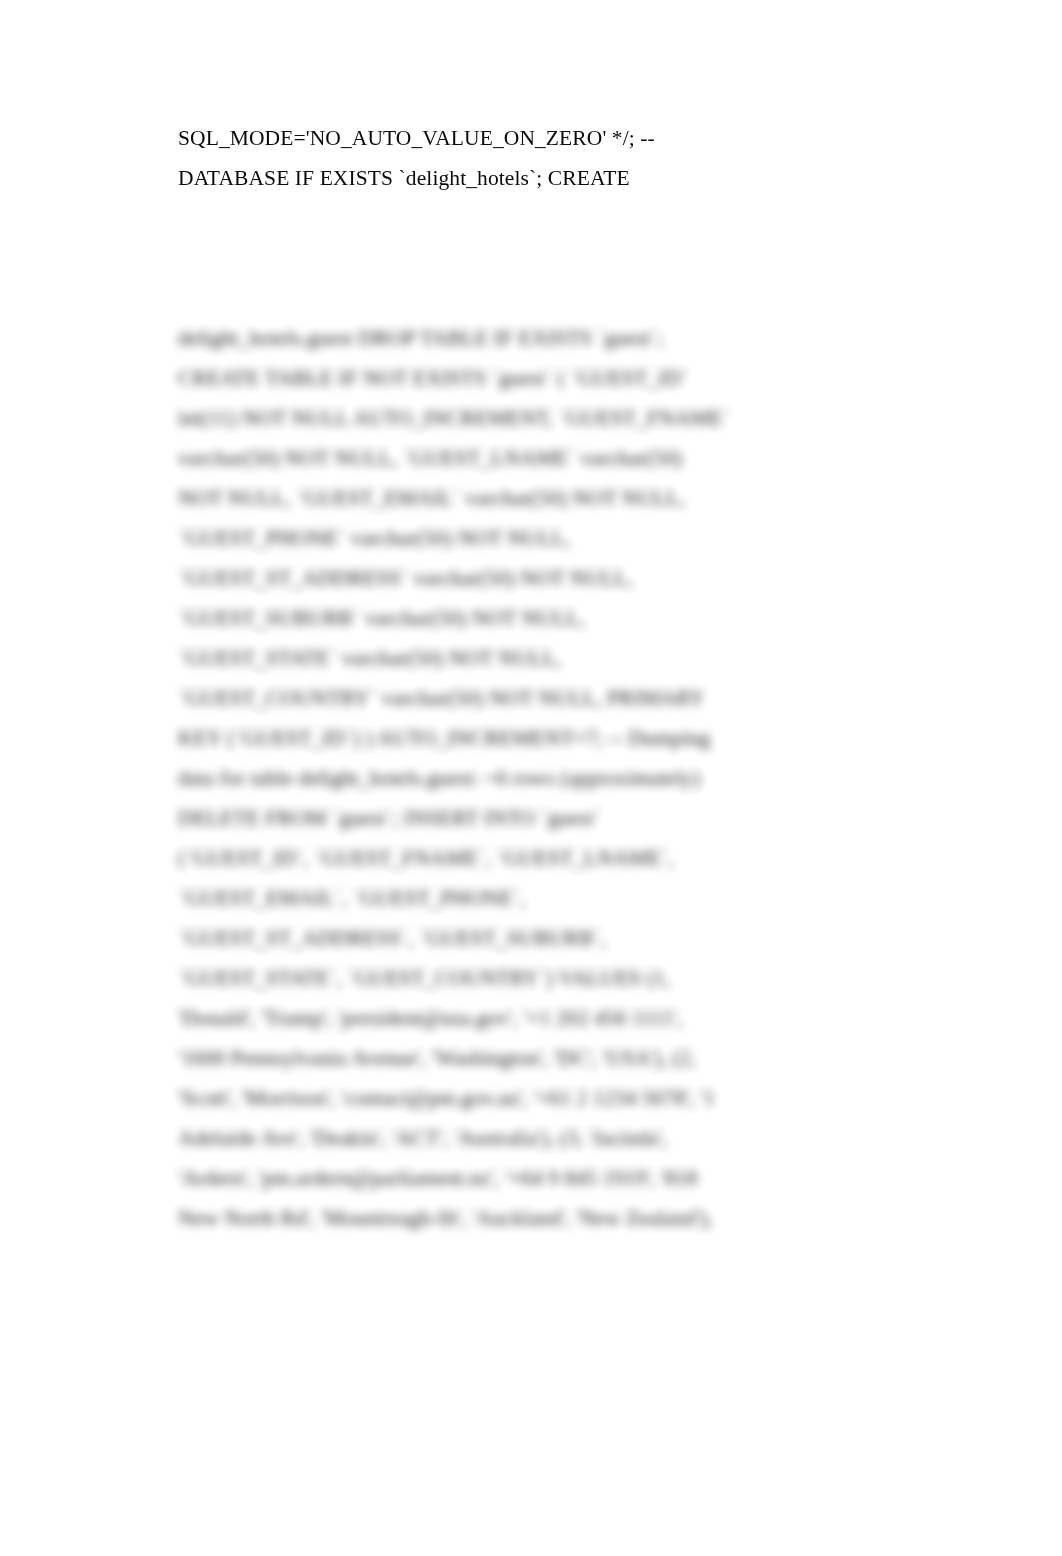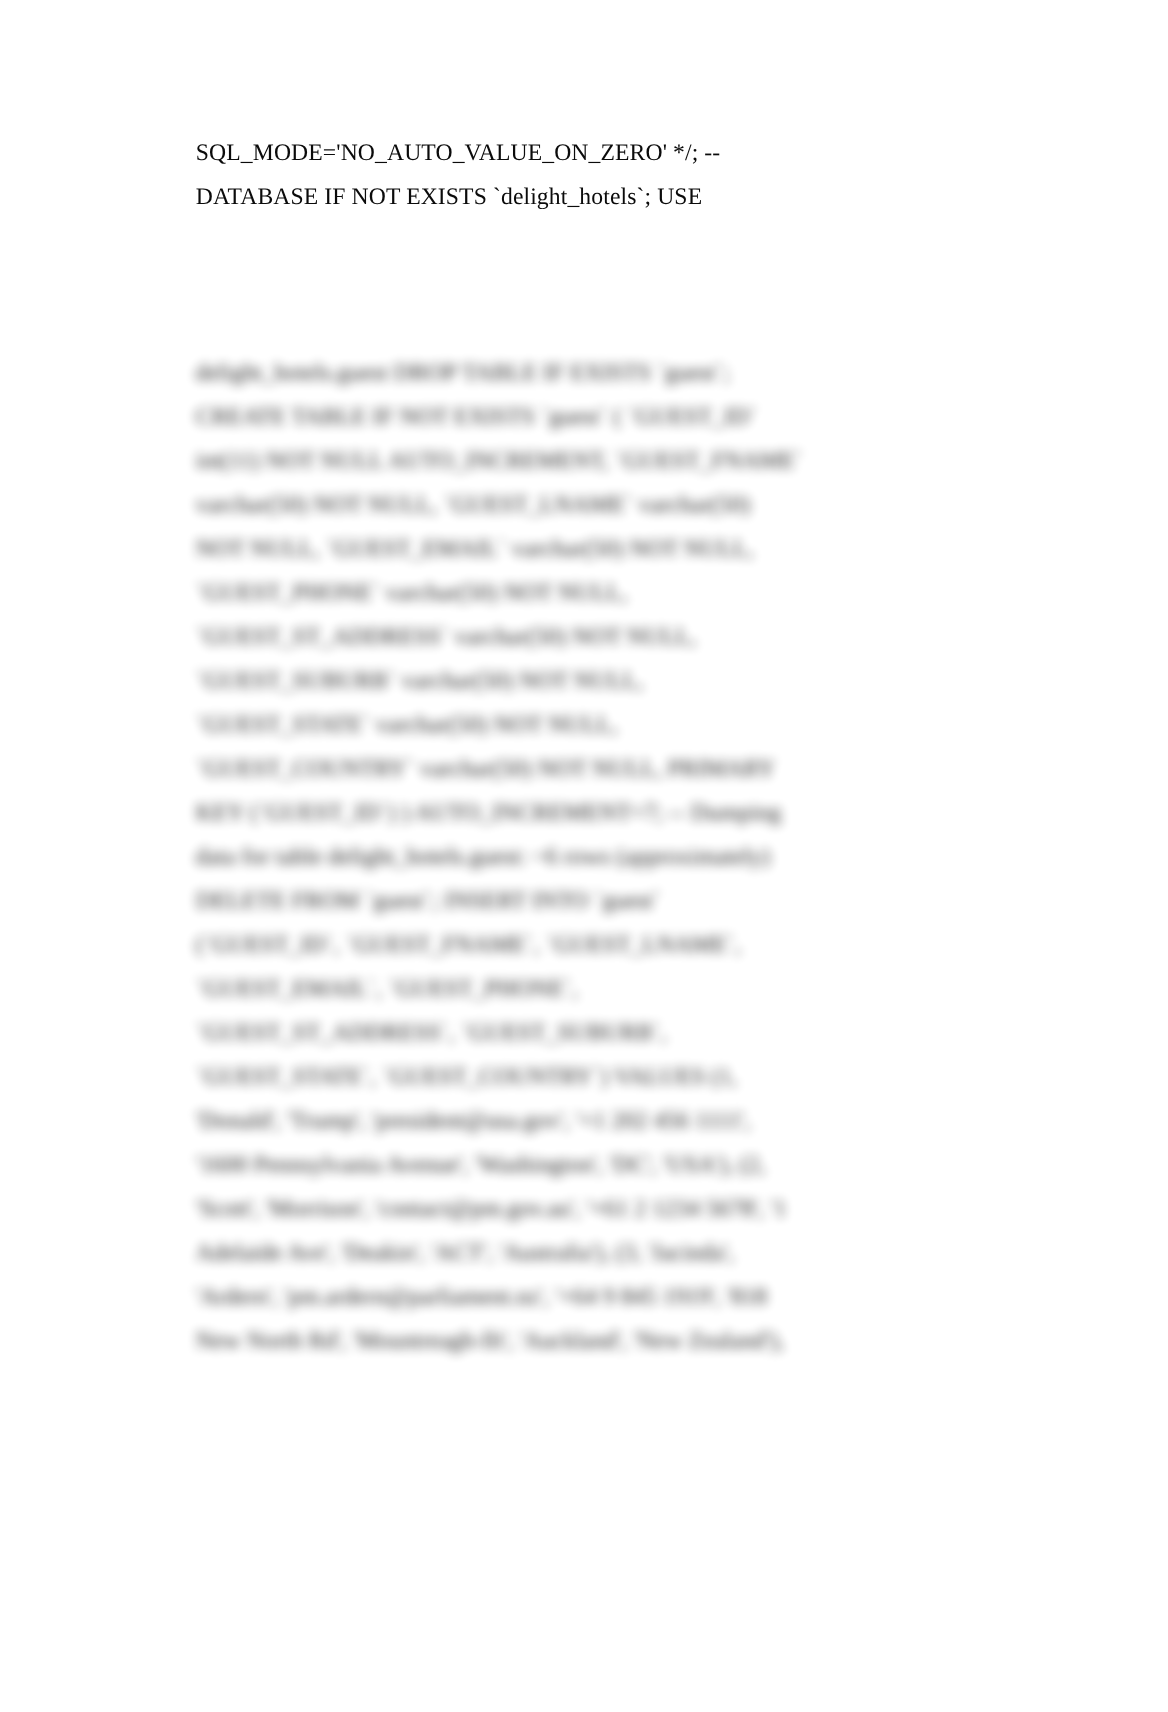--- a/index.html
+++ b/index.html
@@ -48,21 +48,21 @@
     text-overflow: clip;
   }
 </style>
 </head>
 <body>
 
 <div class="page">
 
   <div class="text-block">
     <div class="line sharp">SQL_MODE='NO_AUTO_VALUE_ON_ZERO' */; --</div>
-    <div class="line sharp">DATABASE IF NOT EXISTS `delight_hotels`; USE</div>
+    <div class="line sharp">DATABASE IF EXISTS `delight_hotels`; CREATE</div>
   </div>
 
   <div class="blurred-block">
     <div class="line blur">delight_hotels.guest DROP TABLE IF EXISTS `guest`;</div>
     <div class="line blur">CREATE TABLE IF NOT EXISTS `guest` ( `GUEST_ID`</div>
     <div class="line blur">int(11) NOT NULL AUTO_INCREMENT, `GUEST_FNAME`</div>
     <div class="line blur">varchar(50) NOT NULL, `GUEST_LNAME` varchar(50)</div>
     <div class="line blur">NOT NULL, `GUEST_EMAIL` varchar(50) NOT NULL,</div>
     <div class="line blur">`GUEST_PHONE` varchar(50) NOT NULL,</div>
     <div class="line blur">`GUEST_ST_ADDRESS` varchar(50) NOT NULL,</div>

